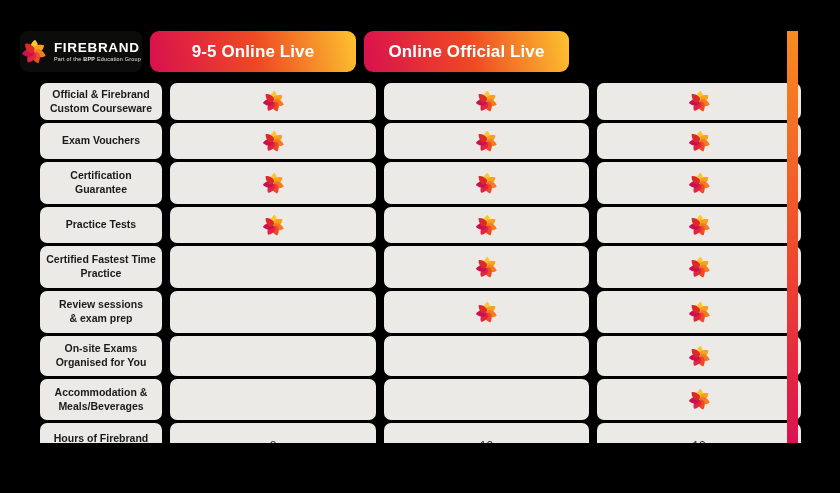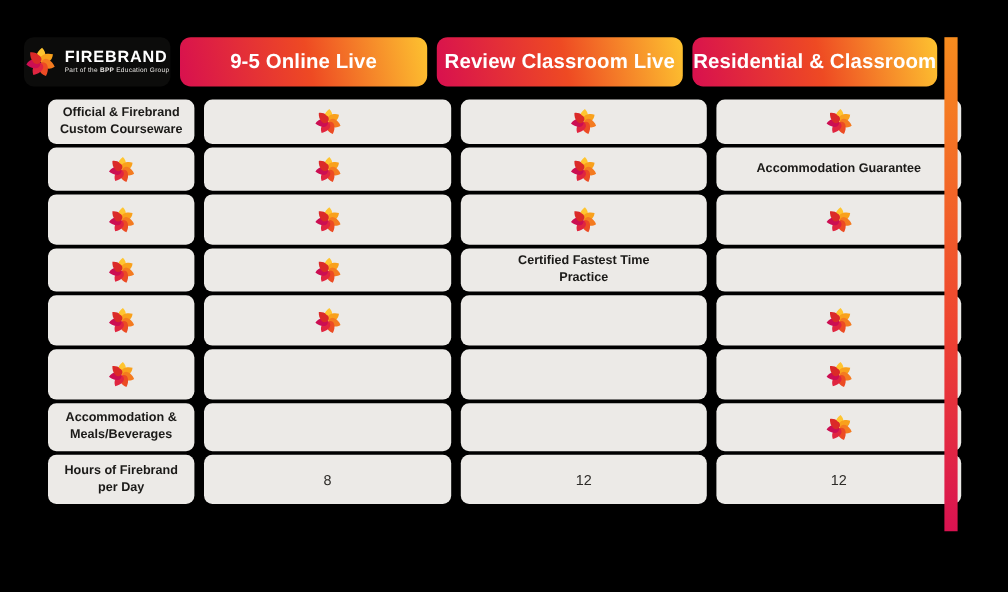--- a/index.html
+++ b/index.html
@@ -70,22 +70,21 @@
       <svg class="logo-icon" viewBox="-13.5 -13.5 27 27">
           <use href="#flame"></use>
         </svg>
       <div class="logo-text">
         <span class="brand">FIREBRAND</span>
         <span class="tagline"><span>Part of the</span> <b>BPP</b> <span>Education Group</span></span>
       </div>
     </div>
 
   <div class="header-pill">9-5 Online Live</div>
-      <div class="header-pill">Review Classroom Live</div>
-      <div class="header-pill">Residential &amp; Classroom</div>
+      <div class="header-pill">Online Official Live</div>
     </div>
 
   <div class="table">
 
   <div class="cell label-cell">Official &amp; Firebrand
 Custom Courseware</div>
       <div class="cell">
         <svg class="icon-svg" viewBox="-13.5 -13.5 27 27">
           <use href="#flame"></use>
         </svg>
@@ -93,51 +92,53 @@
       <div class="cell">
         <svg class="icon-svg" viewBox="-13.5 -13.5 27 27">
           <use href="#flame"></use>
         </svg>
       </div>
       <div class="cell">
         <svg class="icon-svg" viewBox="-13.5 -13.5 27 27">
           <use href="#flame"></use>
         </svg>
       </div>
-      <div class="cell">
-        <svg class="icon-svg" viewBox="-13.5 -13.5 27 27">
-          <use href="#flame"></use>
-        </svg>
-      </div>
-      <div class="cell">
-        <svg class="icon-svg" viewBox="-13.5 -13.5 27 27">
-          <use href="#flame"></use>
-        </svg>
-      </div>
-      <div class="cell">
-        <svg class="icon-svg" viewBox="-13.5 -13.5 27 27">
-          <use href="#flame"></use>
-        </svg>
-      </div>
-      <div class="cell label-cell">Accommodation Guarantee</div>
-      <div class="cell">
-        <svg class="icon-svg" viewBox="-13.5 -13.5 27 27">
-          <use href="#flame"></use>
-        </svg>
-      </div>
-      <div class="cell">
-        <svg class="icon-svg" viewBox="-13.5 -13.5 27 27">
-          <use href="#flame"></use>
-        </svg>
-      </div>
-      <div class="cell">
-        <svg class="icon-svg" viewBox="-13.5 -13.5 27 27">
-          <use href="#flame"></use>
-        </svg>
-      </div>
+      <div class="cell label-cell">Exam Vouchers</div>
+      <div class="cell">
+        <svg class="icon-svg" viewBox="-13.5 -13.5 27 27">
+          <use href="#flame"></use>
+        </svg>
+      </div>
+      <div class="cell">
+        <svg class="icon-svg" viewBox="-13.5 -13.5 27 27">
+          <use href="#flame"></use>
+        </svg>
+      </div>
+      <div class="cell">
+        <svg class="icon-svg" viewBox="-13.5 -13.5 27 27">
+          <use href="#flame"></use>
+        </svg>
+      </div>
+      <div class="cell label-cell">Certification Guarantee</div>
+      <div class="cell">
+        <svg class="icon-svg" viewBox="-13.5 -13.5 27 27">
+          <use href="#flame"></use>
+        </svg>
+      </div>
+      <div class="cell">
+        <svg class="icon-svg" viewBox="-13.5 -13.5 27 27">
+          <use href="#flame"></use>
+        </svg>
+      </div>
+      <div class="cell">
+        <svg class="icon-svg" viewBox="-13.5 -13.5 27 27">
+          <use href="#flame"></use>
+        </svg>
+      </div>
+      <div class="cell label-cell">Practice Tests</div>
       <div class="cell">
         <svg class="icon-svg" viewBox="-13.5 -13.5 27 27">
           <use href="#flame"></use>
         </svg>
       </div>
       <div class="cell">
         <svg class="icon-svg" viewBox="-13.5 -13.5 27 27">
           <use href="#flame"></use>
         </svg>
       </div>
@@ -152,31 +153,35 @@
       <div class="cell">
         <svg class="icon-svg" viewBox="-13.5 -13.5 27 27">
           <use href="#flame"></use>
         </svg>
       </div>
       <div class="cell">
         <svg class="icon-svg" viewBox="-13.5 -13.5 27 27">
           <use href="#flame"></use>
         </svg>
       </div>
-      <div class="cell"></div>
-      <div class="cell">
-        <svg class="icon-svg" viewBox="-13.5 -13.5 27 27">
-          <use href="#flame"></use>
-        </svg>
-      </div>
-      <div class="cell">
-        <svg class="icon-svg" viewBox="-13.5 -13.5 27 27">
-          <use href="#flame"></use>
-        </svg>
-      </div>
+      <div class="cell label-cell">Review sessions
+&amp; exam prep</div>
+      <div class="cell"></div>
+      <div class="cell">
+        <svg class="icon-svg" viewBox="-13.5 -13.5 27 27">
+          <use href="#flame"></use>
+        </svg>
+      </div>
+      <div class="cell">
+        <svg class="icon-svg" viewBox="-13.5 -13.5 27 27">
+          <use href="#flame"></use>
+        </svg>
+      </div>
+      <div class="cell label-cell">On-site Exams
+Organised for You</div>
       <div class="cell"></div>
       <div class="cell"></div>
       <div class="cell">
         <svg class="icon-svg" viewBox="-13.5 -13.5 27 27">
           <use href="#flame"></use>
         </svg>
       </div>
       <div class="cell label-cell">Accommodation &amp;
 Meals/Beverages</div>
       <div class="cell"></div>

